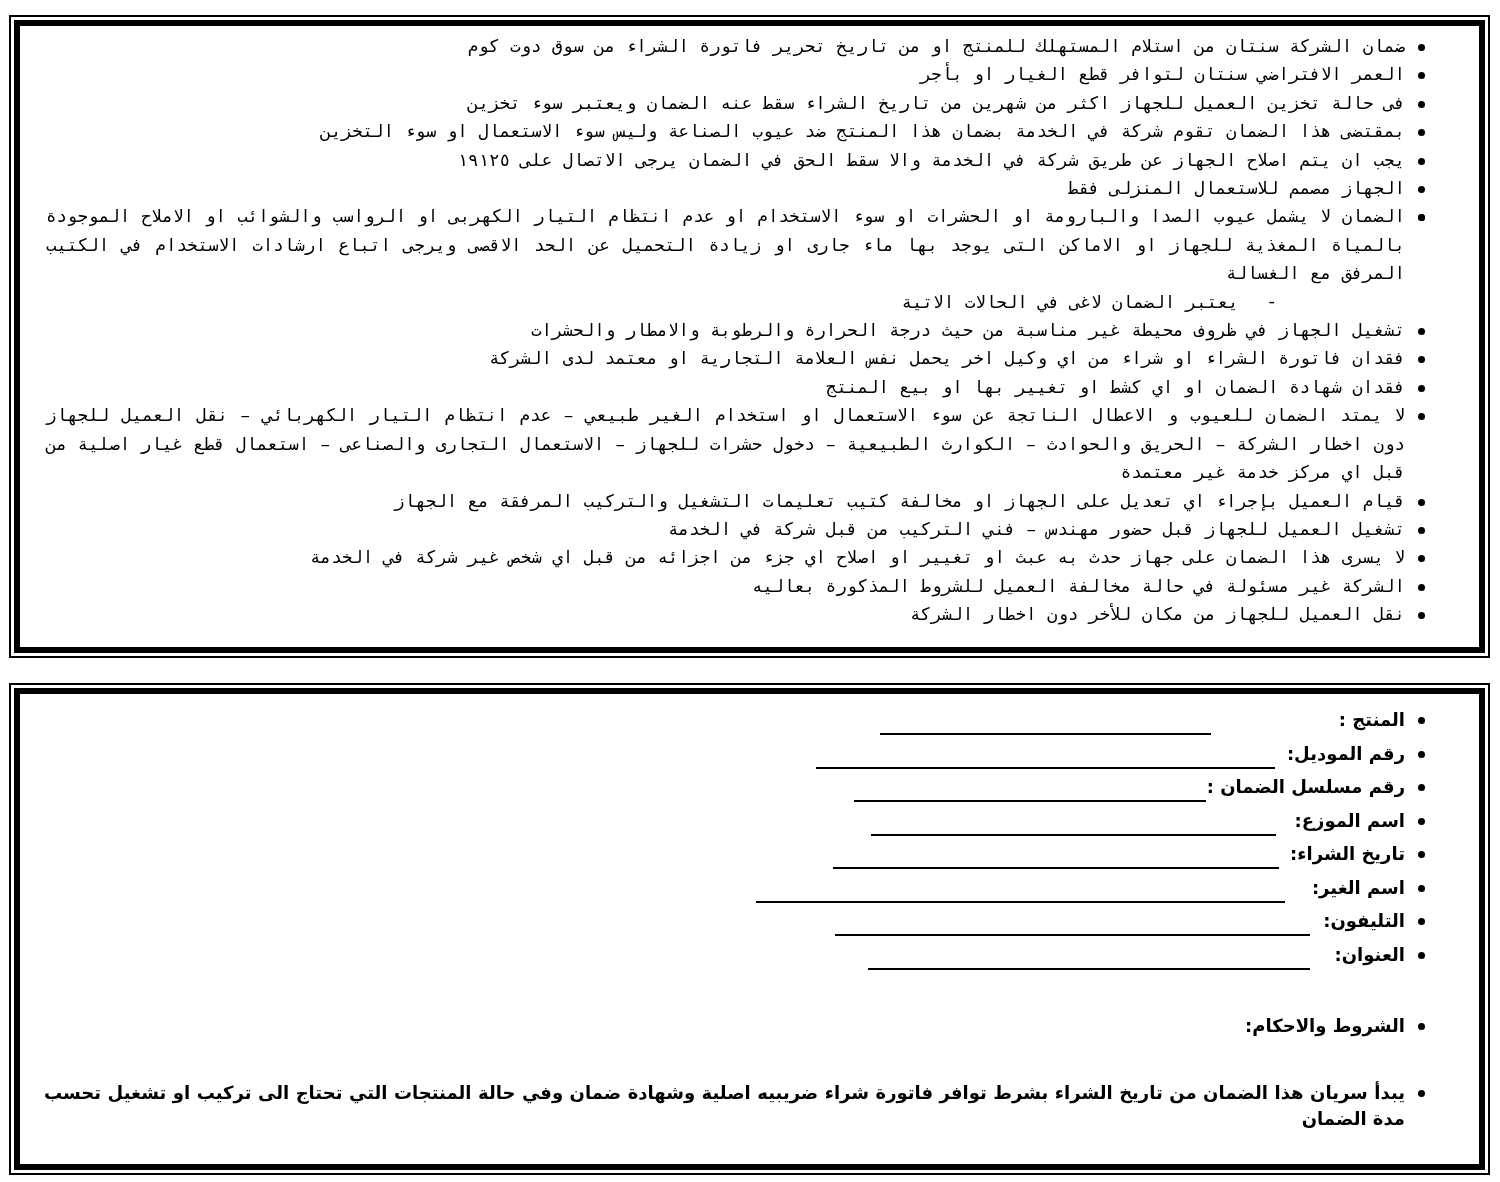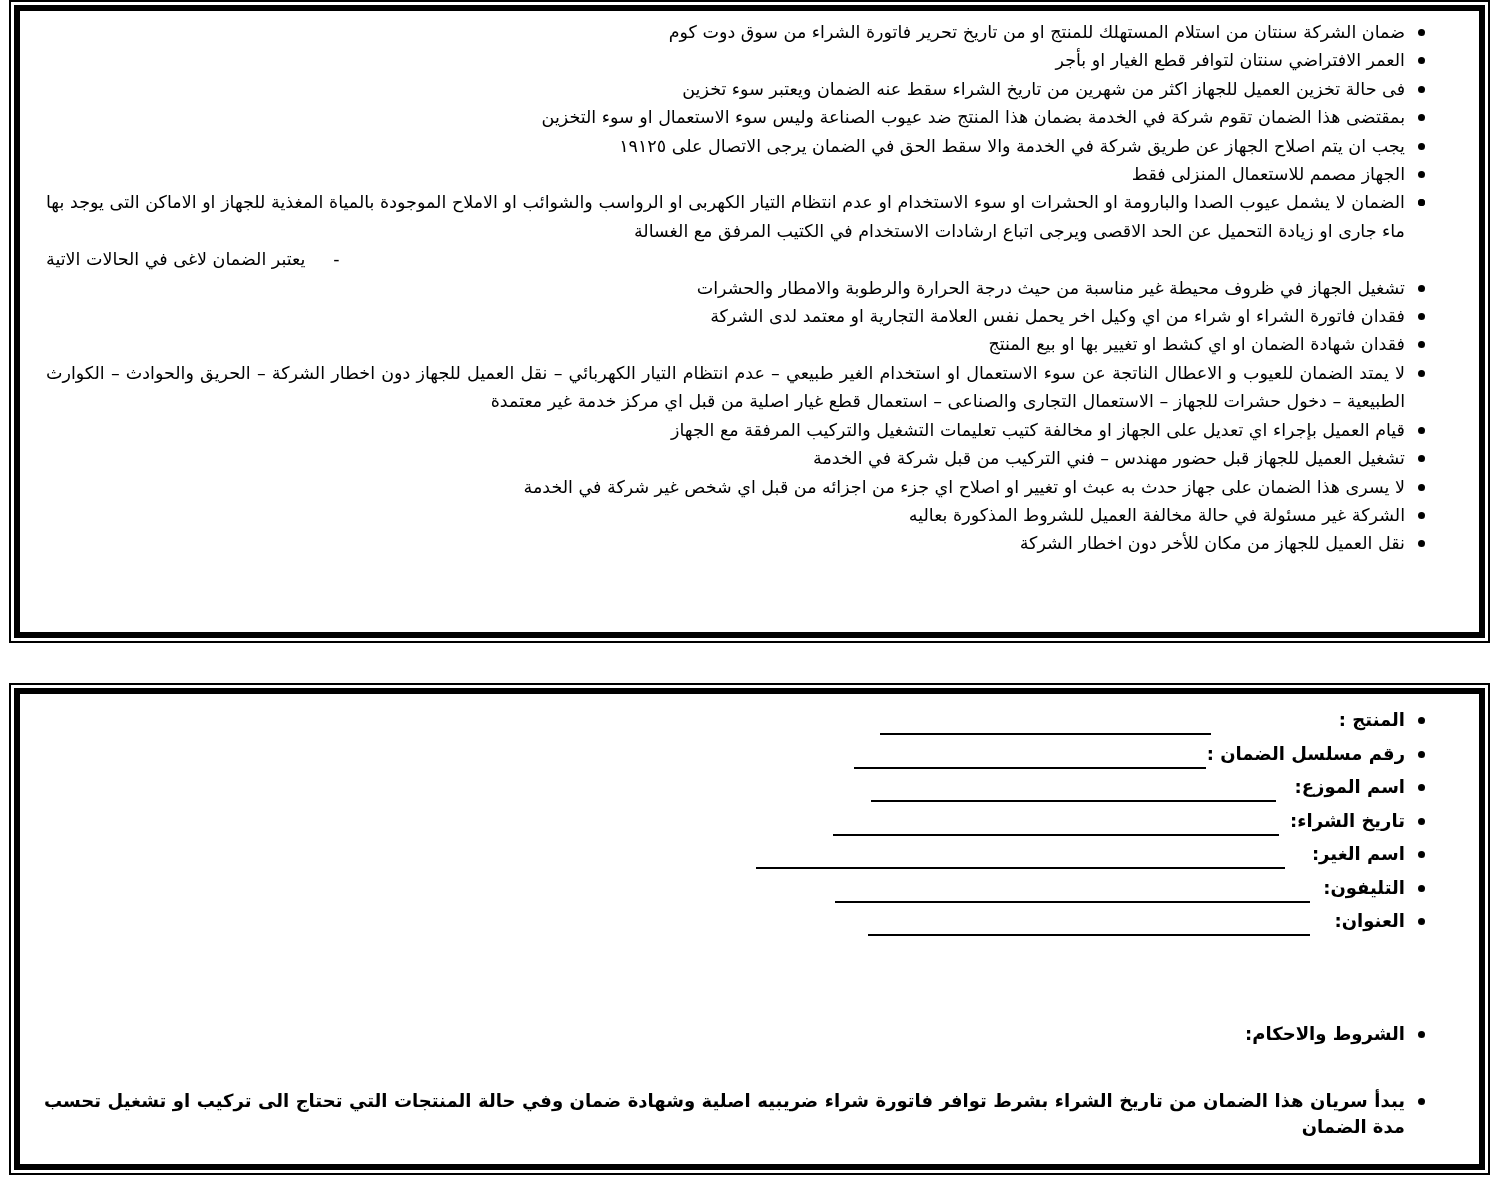--- a/index.html
+++ b/index.html
@@ -23,21 +23,21 @@
     padding: 3px;
     background: #fff;
   }
   .dbox-inner {
     box-sizing: border-box;
     border: 6px solid #000;
     width: 100%;
     height: 100%;
     overflow: hidden;
   }
-  #terms-box { left: 9px;  top: 0;   width: 1481px; height: 643px; }
+  #terms-box { left: 9px;  top: 15px;   width: 1481px; height: 643px; font-family: Liberation Mono, monospace; }
   #form-box  { left: 9px;  top: 683px; width: 1481px; height: 492px; }
 
   
   ul.terms {
     margin: 0;
     padding: 7px 74px 0 26px;
     list-style: none;
   }
   ul.terms li {
     position: relative;
@@ -48,21 +48,21 @@
   ul.terms li .bullet {
     position: absolute;
     right: -20px;
     top: 11px;
     width: 7px; height: 7px;
     border-radius: 50%;
     background: #000;
   }
   ul.terms li.dash {
     padding-right: 128px;
-    text-align: left;
+    text-align: right;
   }
   ul.terms li.dash .dash-marker {
     display: inline-block;
     margin-left: 28px;
   }
 
   
   .form-area { padding: 14px 74px 0 20px; }
   .frow { position: relative; height: 33.5px; }
   .frow .bullet {
@@ -81,21 +81,21 @@
     line-height: 24px;
     white-space: nowrap;
     font-weight: bold;
   }
   .fline {
     position: absolute;
     top: 25px;
     height: 0;
     border-bottom: 2px solid #000;
   }
-  .terms-heading { margin-top: 79px; height: 30px; }
+  .terms-heading { margin-top: 38px; height: 30px; }
   .note-row { position: relative; margin-top: 36px; padding-left: 4px; }
   .note-row .bullet {
     position: absolute;
     right: -20px;
     top: 10px;
     width: 7px; height: 7px;
     border-radius: 50%;
     background: #000;
   }
   .note-text {
@@ -138,20 +138,25 @@
   <div class="dbox-inner">
     <div class="form-area" id="form-area">
 
     <div class="frow">
           <span class="bullet"></span>
           <span class="flabel">المنتج :</span>
           <span class="fline" style="right: 194px; width: 331px;"></span>
         </div>
         <div class="frow">
           <span class="bullet"></span>
+          <span class="flabel">رقم الموديل:</span>
+          <span class="fline" style="right: 130px; width: 459px;"></span>
+        </div>
+        <div class="frow">
+          <span class="bullet"></span>
           <span class="flabel">رقم مسلسل الضمان :</span>
           <span class="fline" style="right: 199px; width: 352px;"></span>
         </div>
         <div class="frow">
           <span class="bullet"></span>
           <span class="flabel">اسم الموزع:</span>
           <span class="fline" style="right: 129px; width: 405px;"></span>
         </div>
         <div class="frow">
           <span class="bullet"></span>

